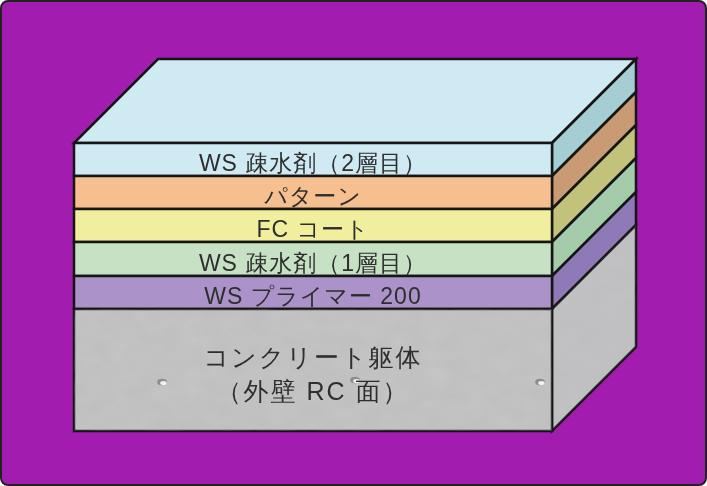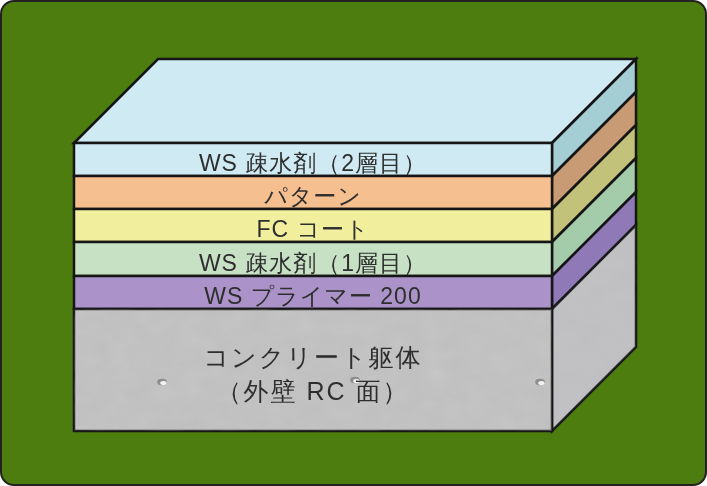--- a/index.html
+++ b/index.html
@@ -9,22 +9,22 @@
     width: 707px;
     height: 486px;
     font-family: "Liberation Sans", sans-serif;
   }
   .frame {
     position: absolute;
     left: 0; top: 0;
     width: 707px; height: 486px;
     box-sizing: border-box;
     border: 2px solid #222222;
-    border-radius: 14px;
-    background: #4d7c0f;
+    border-radius: 8px;
+    background: #a21caf;
     overflow: hidden;
   }
   svg { position: absolute; left: 0; top: 0; display: block; }
   polygon.face {
     stroke: #151515;
     stroke-width: 2.5;
     stroke-linejoin: miter;
   }
   text {
     fill: #2e2e2e;

